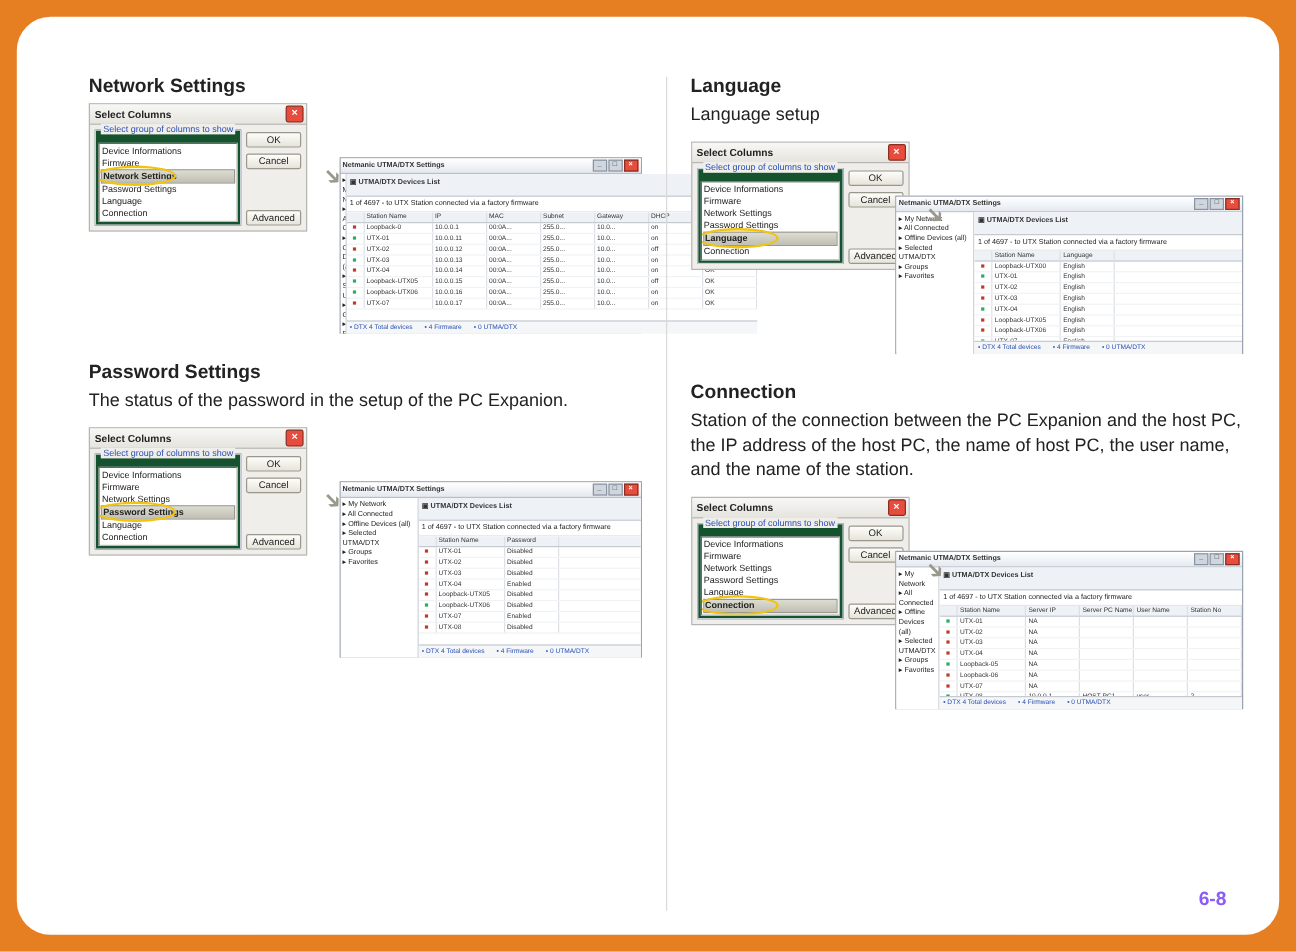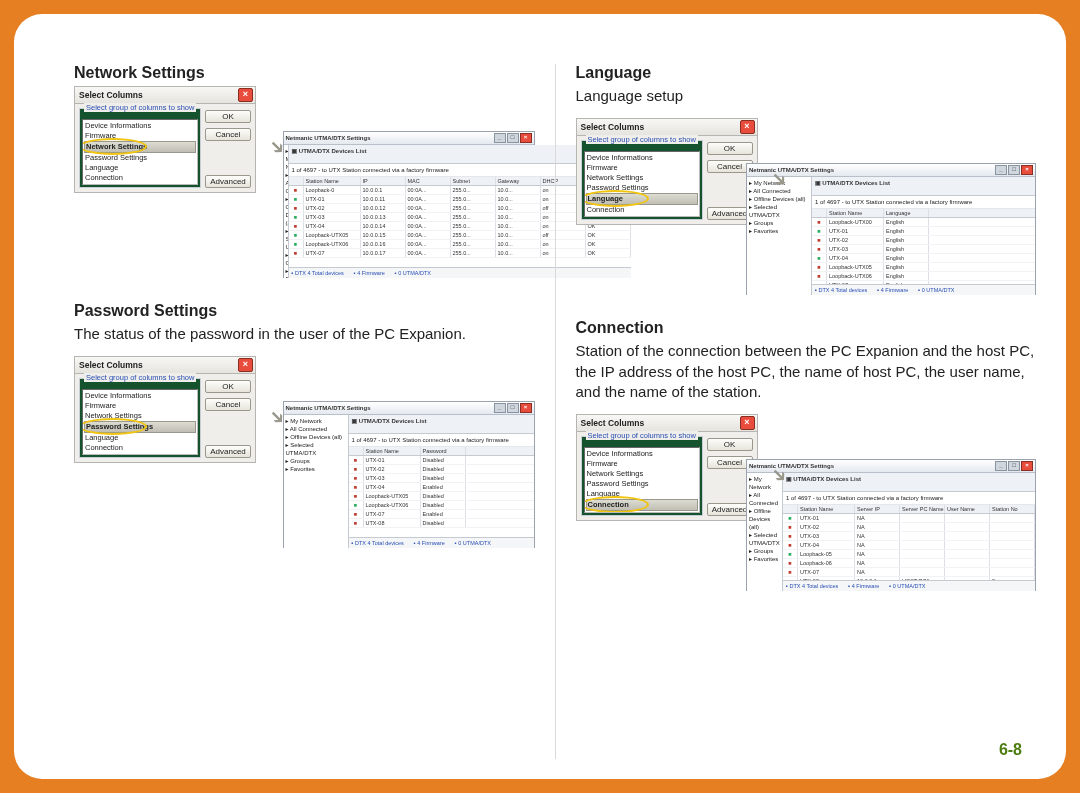--- a/index.html
+++ b/index.html
@@ -231,21 +231,21 @@
     padding:2px 3px;
     background:#f4f6f8;
     color:#2a4fb5;
   }
   .pagenum {
     position:absolute;
     bottom: 20px;
     right: 44px;
     font-size: 16px;
     font-weight:700;
-    color:#4d7c0f;
+    color:#8b5cf6;
   }
   .section { margin-bottom: 6px; }
 </style>
 </head>
 <body>
 
 <div class="page">
   <div class="col left-col" id="col-left">
   <div class="section">
     <h3>Network Settings</h3>
@@ -399,21 +399,21 @@
                   <span>▪ 4 Firmware</span>
                   <span>▪ 0 UTMA/DTX</span>
                 </div>
       </div>
     </div>
   </div>
     </div>
   </div>
   <div class="section">
     <h3>Password Settings</h3>
-    <p class="body">The status of the password in the user of the PC Expanion.</p>
+    <p class="body">The status of the password in the setup of the PC Expanion.</p>
     <div class="figrow">
 
   <div class="dlg">
     <div class="dlg-title">
       <span>Select Columns</span>
       <span class="close-btn">×</span>
     </div>
     <div class="dlg-body">
       <div class="groupbox" style="position:relative;">
         <span class="groupbox-label">Select group of columns to show</span>

